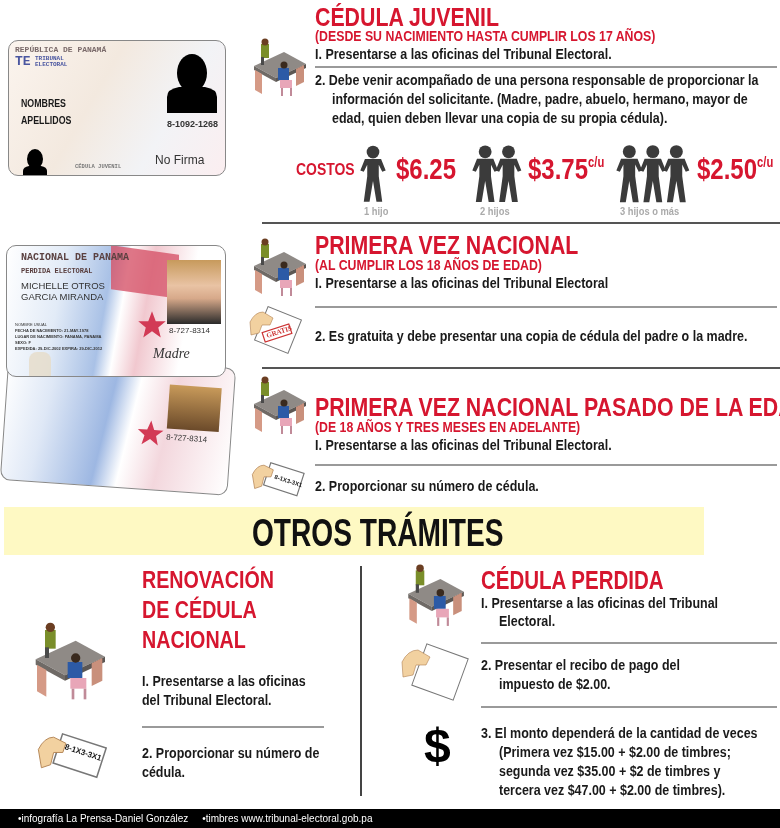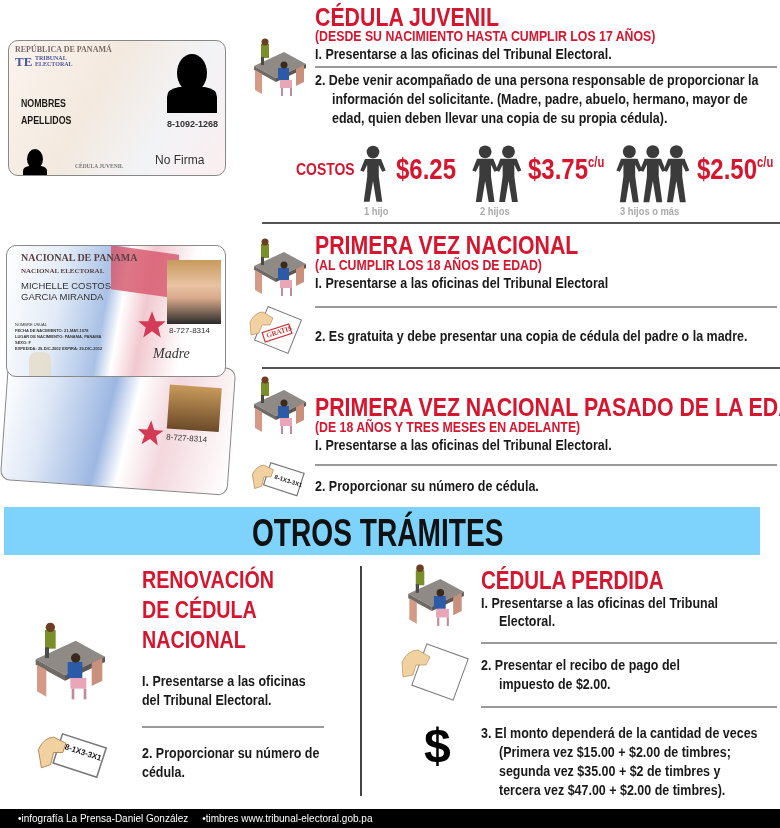--- a/index.html
+++ b/index.html
@@ -7,27 +7,27 @@
 .abs{position:absolute}
 .red{color:#d6162f}
 .cond{font-family:"Liberation Sans",sans-serif;font-weight:bold;transform-origin:left top;white-space:nowrap}
 .title{font-size:26px;transform:scaleX(.82);letter-spacing:0}
 .sub{font-size:15px;transform:scaleX(.82)}
 .step{font-size:14.5px;font-weight:bold;transform:scaleX(.86);transform-origin:left top;line-height:19px;white-space:nowrap}
 .rule{position:absolute;height:2px;background:#9a9a9a}
 .rule.dark{background:#555;height:2px}
 
 .card{position:absolute;border:1.5px solid #888;border-radius:10px;overflow:hidden;background:#fff}
-.card .t{position:absolute;font-family:Liberation Serif, serif;font-weight:bold;white-space:nowrap}
+.card .t{position:absolute;font-family:Liberation Mono, monospace;font-weight:bold;white-space:nowrap}
 
 .desk{position:absolute;width:58px;height:60px}
 .cap{font-size:11px;color:#aaa;font-weight:bold;transform:scaleX(.85);transform-origin:left top;white-space:nowrap}
 .price{font-size:30px;font-weight:bold;color:#d6162f;transform:scaleX(.8);transform-origin:left top;white-space:nowrap}
 .price sup{font-size:14px;vertical-align:top;position:relative;top:2px}
-.banner{position:absolute;left:4px;top:507px;width:756px;height:48px;background:#7dd3fc}
+.banner{position:absolute;left:4px;top:507px;width:700px;height:48px;background:#fef9c3}
 .footer{position:absolute;left:0;top:809px;width:780px;height:19px;background:#000;color:#fff;font-size:10px;line-height:19px;padding-left:18px}
 .footer b{font-weight:normal}
 </style>
 </head>
 <body>
 
 <svg width="0" height="0" style="position:absolute">
   <defs>
     <g id="desk-g">
       <polygon points="4,28 34,14 56,26 26,40" fill="#8f8a86"></polygon>
@@ -116,22 +116,22 @@
   <div class="abs" style="left:162px;top:20px;width:52px;height:44px;background:linear-gradient(#c89a5a,#6b4a2a)"></div>
   <svg class="abs" style="left:132px;top:56px" width="28" height="28" viewBox="0 0 24 24">
       <polygon points="12,1 15,9 23,9 17,14 19,22 12,17 5,22 7,14 1,9 9,9" fill="#d23a55"></polygon>
     </svg>
   <div class="abs" style="left:162px;top:68px;font-size:8px;color:#333">8-727-8314</div>
 </div>
 
 <div class="card" style="left:6px;top:245px;width:220px;height:132px;background:linear-gradient(100deg,#fff 0%,#e2ebf7 25%,#a9c1e6 45%,#fff 52%,#f1c8cf 62%,#fff 80%);">
   <div class="abs" style="left:104px;top:4px;width:68px;height:44px;background:#d65469;opacity:.8;transform:skewY(8deg)"></div>
   <div class="t" style="left:14px;top:6px;font-size:10px;color:#5a4040">NACIONAL DE PANAMA</div>
-  <div class="t" style="left:14px;top:21px;font-size:7px;color:#5a4040">NACIONAL ELECTORAL</div>
-  <div class="abs" style="left:14px;top:34px;font-size:9.5px;color:#333">MICHELLE COSTOS</div>
+  <div class="t" style="left:14px;top:21px;font-size:7px;color:#5a4040">PERDIDA ELECTORAL</div>
+  <div class="abs" style="left:14px;top:34px;font-size:9.5px;color:#333">MICHELLE OTROS</div>
   <div class="abs" style="left:14px;top:45px;font-size:9.5px;color:#333">GARCIA MIRANDA</div>
   <div class="abs" style="left:8px;top:76px;font-size:4px;color:#333">NOMBRE USUAL</div>
   <div class="abs" style="left:8px;top:82px;font-size:4px;color:#333;font-weight:bold">FECHA DE NACIMIENTO: 21-MAY-1978</div>
   <div class="abs" style="left:8px;top:88px;font-size:4px;color:#333;font-weight:bold">LUGAR DE NACIMIENTO: PANAMA, PANAMA</div>
   <div class="abs" style="left:8px;top:94px;font-size:4px;color:#333;font-weight:bold">SEXO: F</div>
   <div class="abs" style="left:8px;top:100px;font-size:4px;color:#333;font-weight:bold">EXPEDIDA: 29-DIC-2002   EXPIRA: 29-DIC-2012</div>
   <div class="abs" style="left:160px;top:14px;width:54px;height:64px;background:linear-gradient(#c79a5c 0%,#e9c3a4 40%,#d7a98a 60%,#2a2a2a 100%)"></div>
   <svg class="abs" style="left:130px;top:64px" width="30" height="30" viewBox="0 0 24 24">
       <polygon points="12,1 15,9 23,9 17,14 19,22 12,17 5,22 7,14 1,9 9,9" fill="#d23a55"></polygon>
     </svg>

